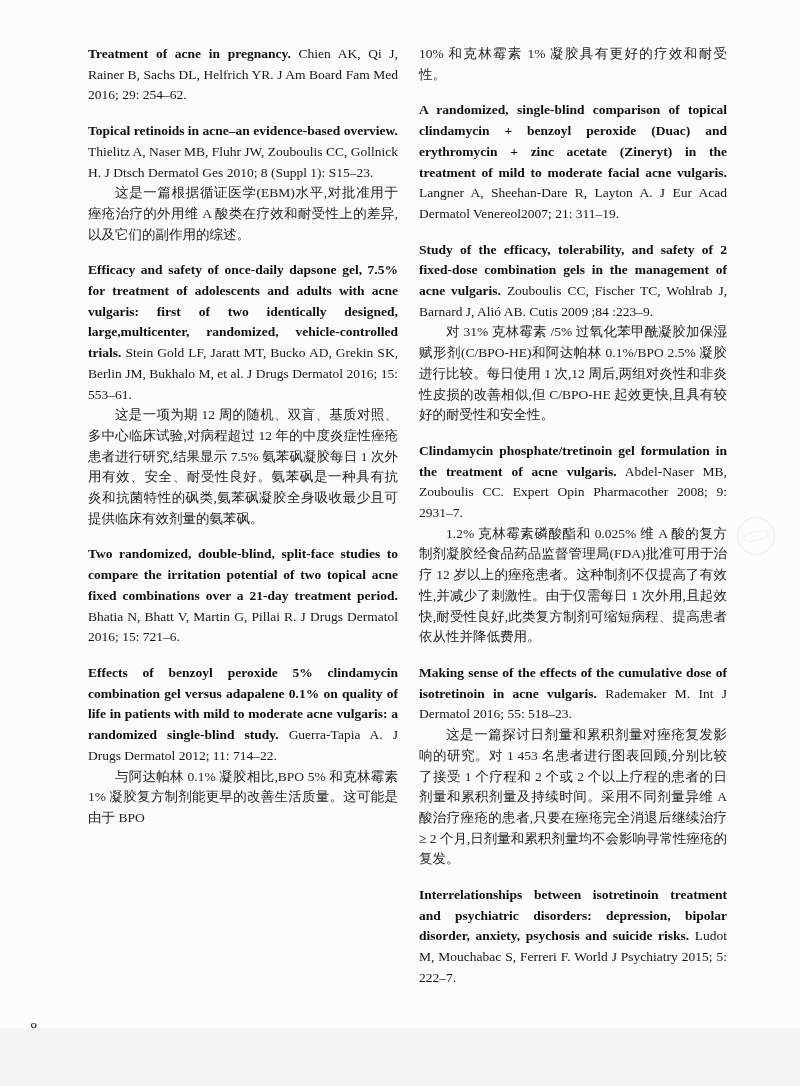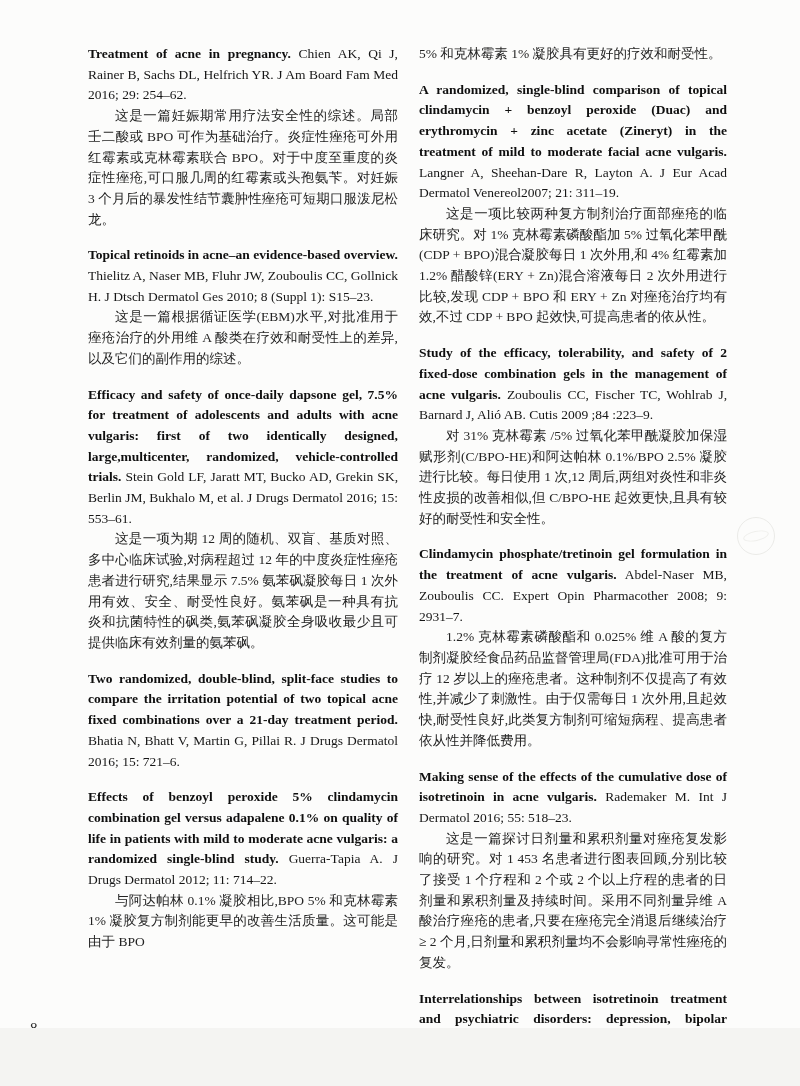--- a/index.html
+++ b/index.html
@@ -55,45 +55,43 @@
 </style>
 </head>
 <body>
 
 <div class="page">
 
   <div class="columns">
     <div class="col left" id="col-left">
         <div class="section">
           <p class="ref"><b class="title">Treatment of acne in pregnancy.</b> <span>Chien AK, Qi J, Rainer B, Sachs DL, Helfrich YR. J Am Board Fam Med 2016; 29: 254–62.</span></p>
-          <p class="cn indent">这是一篇妊娠期常用疗法安全性的综述。局部壬二酸或 BPO 可作为基础治疗。炎症性痤疮可外用红霉素或克林霉素联合 BPO。对于中度至重度的炎症性痤疮,可口服几周的红霉素或头孢氨苄。对妊娠 3 个月后的暴发性结节囊肿性痤疮可短期口服泼尼松龙。</p>
         </div>
         <div class="section">
           <p class="ref"><b class="title">Topical retinoids in acne–an evidence-based overview.</b> <span>Thielitz A, Naser MB, Fluhr JW, Zouboulis CC, Gollnick H. J Dtsch Dermatol Ges 2010; 8 (Suppl 1): S15–23.</span></p>
           <p class="cn indent">这是一篇根据循证医学(EBM)水平,对批准用于痤疮治疗的外用维 A 酸类在疗效和耐受性上的差异,以及它们的副作用的综述。</p>
         </div>
         <div class="section">
           <p class="ref"><b class="title">Efficacy and safety of once-daily dapsone gel, 7.5% for treatment of adolescents and adults with acne vulgaris: first of two identically designed, large,multicenter, randomized, vehicle-controlled trials.</b> <span>Stein Gold LF, Jaratt MT, Bucko AD, Grekin SK, Berlin JM, Bukhalo M, et al. J Drugs Dermatol 2016; 15: 553–61.</span></p>
           <p class="cn indent">这是一项为期 12 周的随机、双盲、基质对照、多中心临床试验,对病程超过 12 年的中度炎症性痤疮患者进行研究,结果显示 7.5% 氨苯砜凝胶每日 1 次外用有效、安全、耐受性良好。氨苯砜是一种具有抗炎和抗菌特性的砜类,氨苯砜凝胶全身吸收最少且可提供临床有效剂量的氨苯砜。</p>
         </div>
         <div class="section">
           <p class="ref"><b class="title">Two randomized, double-blind, split-face studies to compare the irritation potential of two topical acne fixed combinations over a 21-day treatment period.</b> <span>Bhatia N, Bhatt V, Martin G, Pillai R. J Drugs Dermatol 2016; 15: 721–6.</span></p>
         </div>
         <div class="section">
           <p class="ref"><b class="title">Effects of benzoyl peroxide 5% clindamycin combination gel versus adapalene 0.1% on quality of life in patients with mild to moderate acne vulgaris: a randomized single-blind study.</b> <span>Guerra-Tapia A. J Drugs Dermatol 2012; 11: 714–22.</span></p>
           <p class="cn indent">与阿达帕林 0.1% 凝胶相比,BPO 5% 和克林霉素 1% 凝胶复方制剂能更早的改善生活质量。这可能是由于 BPO</p>
         </div>
       </div>
     <div class="col right" id="col-right">
         <div class="section">
-          <p class="cn">5% 和克林霉素 1% 凝胶具有更好的疗效和耐受性。</p>
+          <p class="cn">10% 和克林霉素 1% 凝胶具有更好的疗效和耐受性。</p>
         </div>
         <div class="section">
           <p class="ref"><b class="title">A randomized, single-blind comparison of topical clindamycin + benzoyl peroxide (Duac) and erythromycin + zinc acetate (Zineryt) in the treatment of mild to moderate facial acne vulgaris.</b> <span>Langner A, Sheehan-Dare R, Layton A. J Eur Acad Dermatol Venereol2007; 21: 311–19.</span></p>
-          <p class="cn indent">这是一项比较两种复方制剂治疗面部痤疮的临床研究。对 1% 克林霉素磷酸酯加 5% 过氧化苯甲酰(CDP + BPO)混合凝胶每日 1 次外用,和 4% 红霉素加 1.2% 醋酸锌(ERY + Zn)混合溶液每日 2 次外用进行比较,发现 CDP + BPO 和 ERY + Zn 对痤疮治疗均有效,不过 CDP + BPO 起效快,可提高患者的依从性。</p>
         </div>
         <div class="section">
           <p class="ref"><b class="title">Study of the efficacy, tolerability, and safety of 2 fixed-dose combination gels in the management of acne vulgaris.</b> <span>Zouboulis CC, Fischer TC, Wohlrab J, Barnard J, Alió AB. Cutis 2009 ;84 :223–9.</span></p>
           <p class="cn indent">对 31% 克林霉素 /5% 过氧化苯甲酰凝胶加保湿赋形剂(C/BPO-HE)和阿达帕林 0.1%/BPO 2.5% 凝胶进行比较。每日使用 1 次,12 周后,两组对炎性和非炎性皮损的改善相似,但 C/BPO-HE 起效更快,且具有较好的耐受性和安全性。</p>
         </div>
         <div class="section">
           <p class="ref"><b class="title">Clindamycin phosphate/tretinoin gel formulation in the treatment of acne vulgaris.</b> <span>Abdel-Naser MB, Zouboulis CC. Expert Opin Pharmacother 2008; 9: 2931–7.</span></p>
           <p class="cn indent">1.2% 克林霉素磷酸酯和 0.025% 维 A 酸的复方制剂凝胶经食品药品监督管理局(FDA)批准可用于治疗 12 岁以上的痤疮患者。这种制剂不仅提高了有效性,并减少了刺激性。由于仅需每日 1 次外用,且起效快,耐受性良好,此类复方制剂可缩短病程、提高患者依从性并降低费用。</p>
         </div>
         <div class="section">

